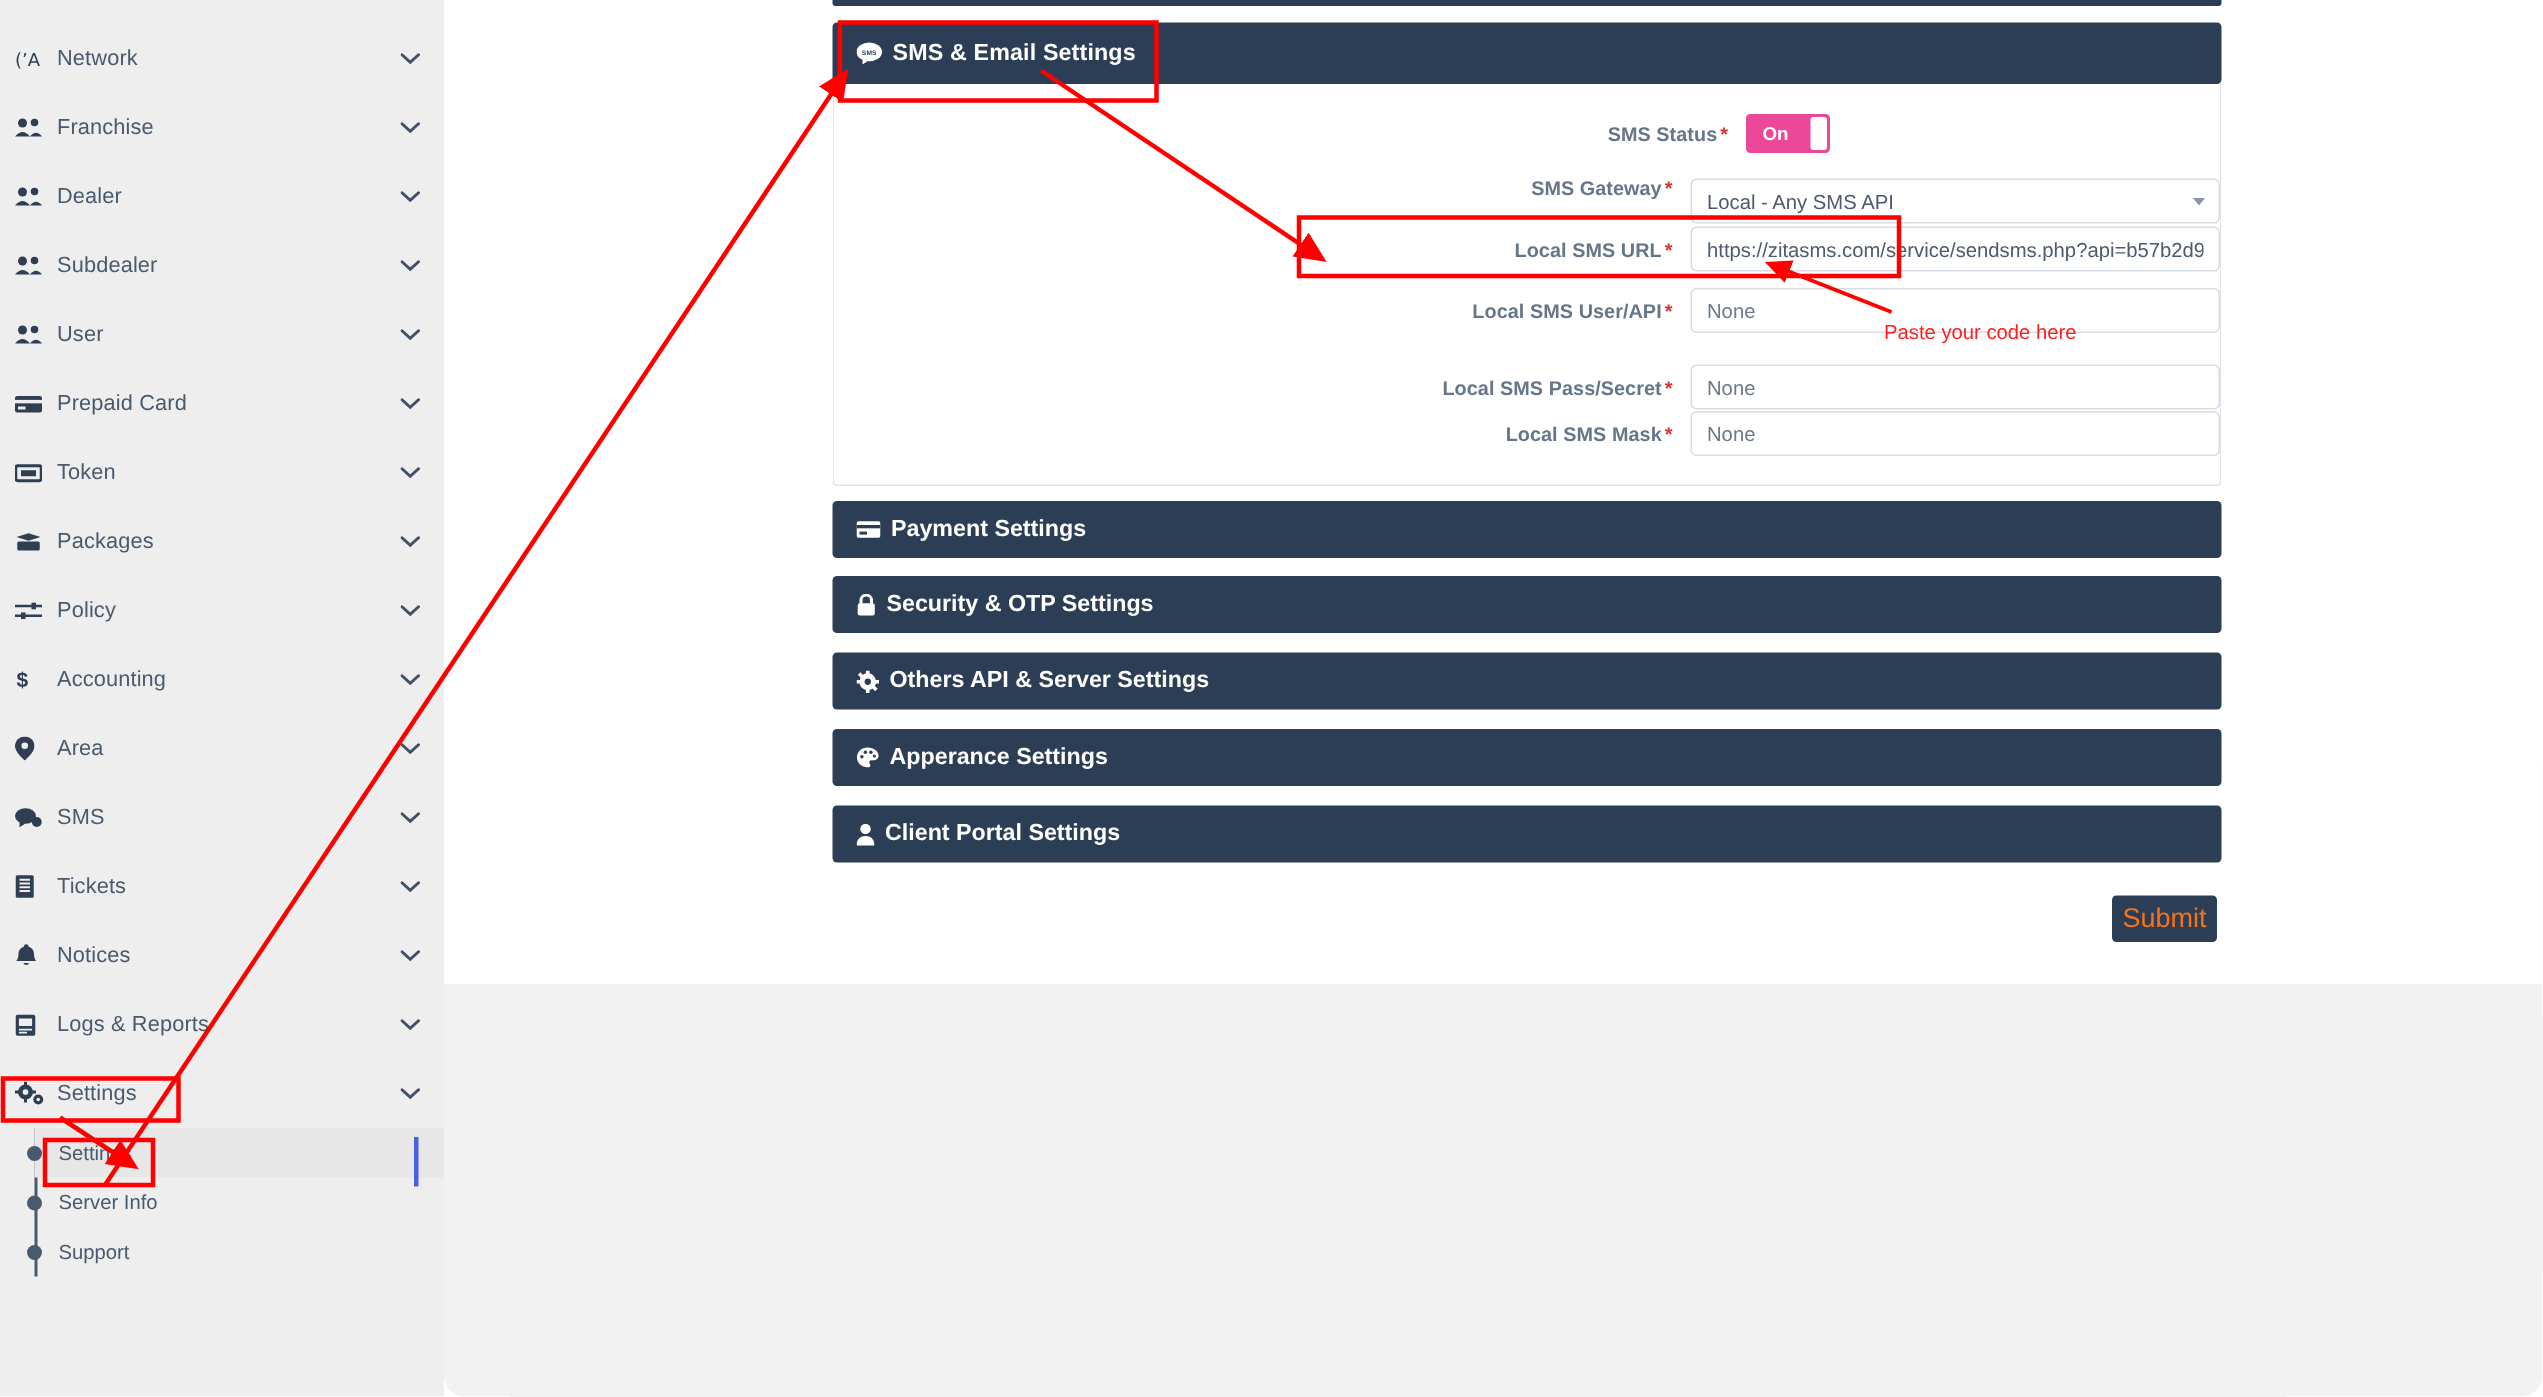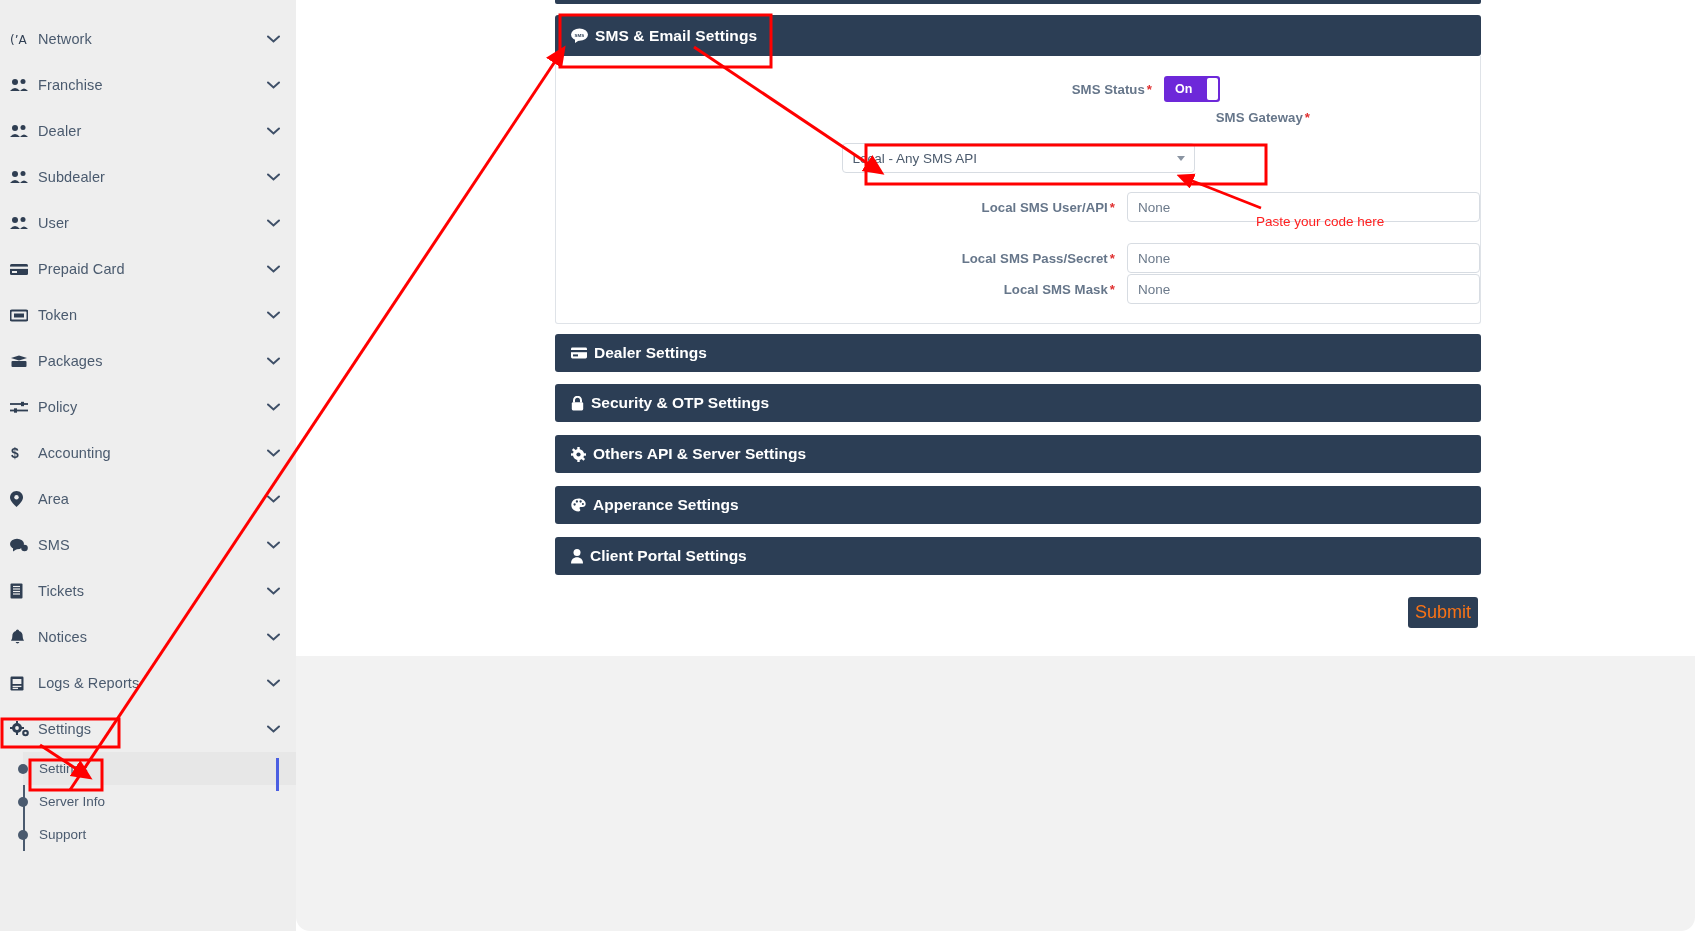--- a/index.html
+++ b/index.html
@@ -182,21 +182,21 @@
     letter-spacing: .05px;
     white-space: nowrap;
   }
   .req { color: #e03030; font-weight: bold; margin-left: 2px; }
 
   .frm-ctrl { position: relative; }
 
   .toggle {
     width: 56px;
     height: 26px;
-    background: #6d28d9;
+    background: #ec4899;
     border-radius: 3px;
     display: flex;
     align-items: center;
     position: relative;
     cursor: pointer;
     overflow: hidden;
   }
   .toggle .tlabel {
     color: #ffffff;
     font-size: 12.5px;
@@ -608,32 +608,40 @@
             <span>SMS Status</span><span class="req">*</span>
           </div>
           <div class="frm-ctrl">
             <div class="toggle">
               <span class="tlabel">On</span>
               <span class="knob"></span>
             </div>
           </div>
         </div>
 
-        <div class="frm-row" style="top:54px;flex-direction:column;">
+        <div class="frm-row" style="top:54px;">
           <div class="frm-label">
             <span>SMS Gateway</span><span class="req">*</span>
           </div>
           <div class="frm-ctrl">
             <div class="sel">
               <span>Local - Any SMS API</span>
               <span class="caret"></span>
             </div>
           </div>
         </div>
 
+        <div class="frm-row" style="top:95px;">
+          <div class="frm-label">
+            <span>Local SMS URL</span><span class="req">*</span>
+          </div>
+          <div class="frm-ctrl">
+            <input class="txtin" type="text" value="https://zitasms.com/service/sendsms.php?api=b57b2d9" style="">
+          </div>
+        </div>
 
         <div class="frm-row" style="top:136px;">
           <div class="frm-label">
             <span>Local SMS User/API</span><span class="req">*</span>
           </div>
           <div class="frm-ctrl">
             <input class="txtin" type="text" placeholder="None" style="">
           </div>
         </div>
 
@@ -658,21 +666,21 @@
       </div>
 
       <div class="collapsed-head" style="top:334px;">
         <span class="hico">
           <svg width="16" height="12" viewBox="0 0 16 12">
               <rect x="0" y="0.5" width="16" height="11" rx="1.4" fill="#ffffff"></rect>
               <rect x="0" y="3" width="16" height="2.2" fill="#2c3e55"></rect>
               <rect x="2" y="7.4" width="5" height="2" fill="#2c3e55"></rect>
             </svg>
         </span>
-        <span>Dealer Settings</span>
+        <span>Payment Settings</span>
       </div>
 
       <div class="collapsed-head" style="top:384px;">
         <span class="hico">
           <svg width="13" height="15" viewBox="0 0 13 15">
               <path d="M3 6.5 V4.2 a3.5 3.5 0 0 1 7 0 V6.5" fill="none" stroke="#ffffff" stroke-width="2"></path>
               <rect x="0.8" y="6.2" width="11.4" height="8.2" rx="1.4" fill="#ffffff"></rect>
             </svg>
         </span>
         <span>Security &amp; OTP Settings</span>

